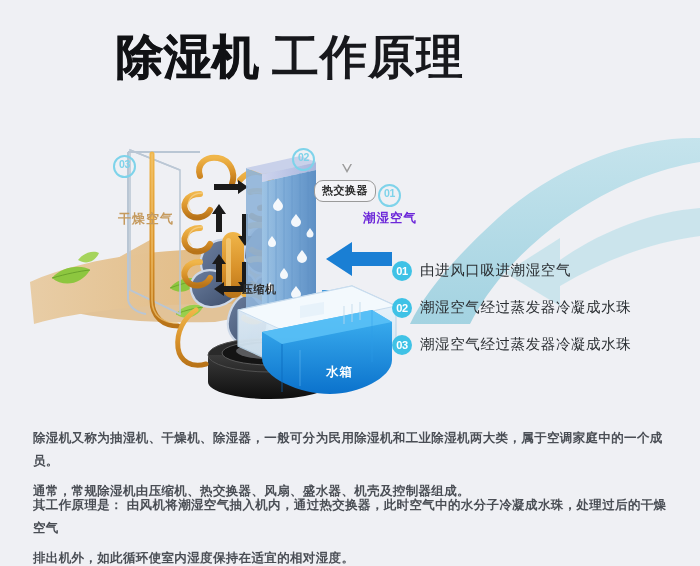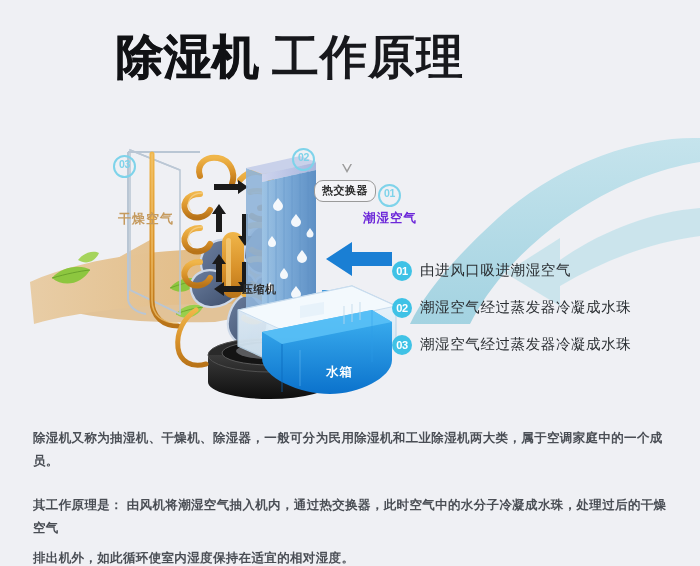--- a/index.html
+++ b/index.html
@@ -428,17 +428,18 @@
     <div class="legend-text">潮湿空气经过蒸发器冷凝成水珠</div>
   </div>
   <div class="legend-row">
     <div class="legend-badge">03</div>
     <div class="legend-text">潮湿空气经过蒸发器冷凝成水珠</div>
   </div>
 </div>
 
 <div class="copy copy-1">
   <p>除湿机又称为抽湿机、干燥机、除湿器，一般可分为民用除湿机和工业除湿机两大类，属于空调家庭中的一个成员。</p>
+  <p>通常，常规除湿机由压缩机、热交换器、风扇、盛水器、机壳及控制器组成。</p>
 </div>
 <div class="copy copy-2">
   <p>其工作原理是：  由风机将潮湿空气抽入机内，通过热交换器，此时空气中的水分子冷凝成水珠，处理过后的干燥空气</p>
   <p>排出机外，如此循环使室内湿度保持在适宜的相对湿度。</p>
 </div>
 
 </body></html>

